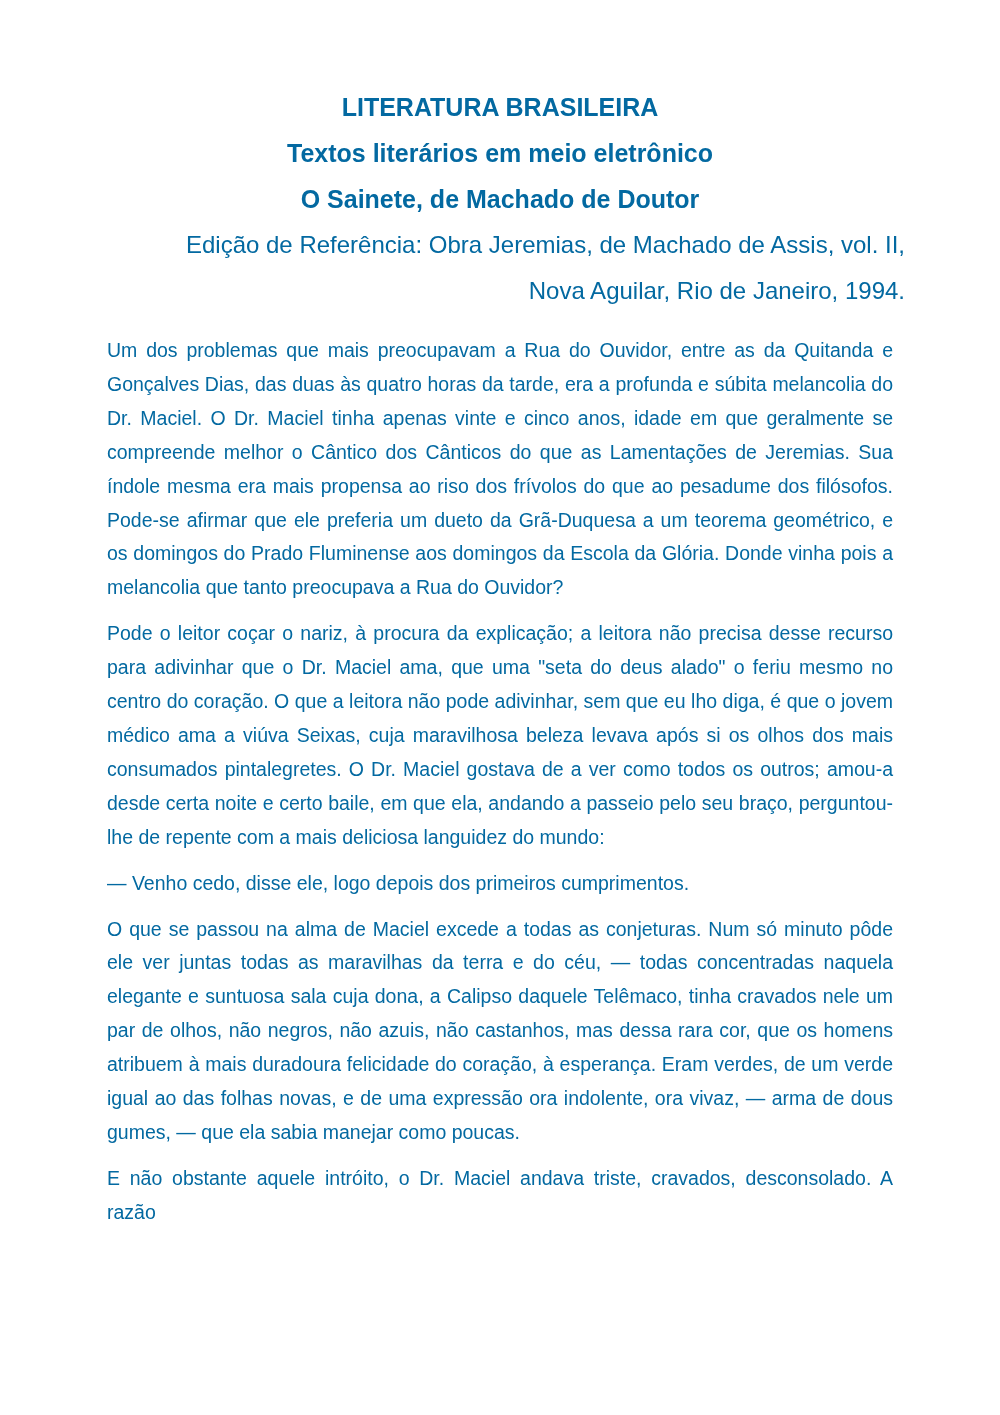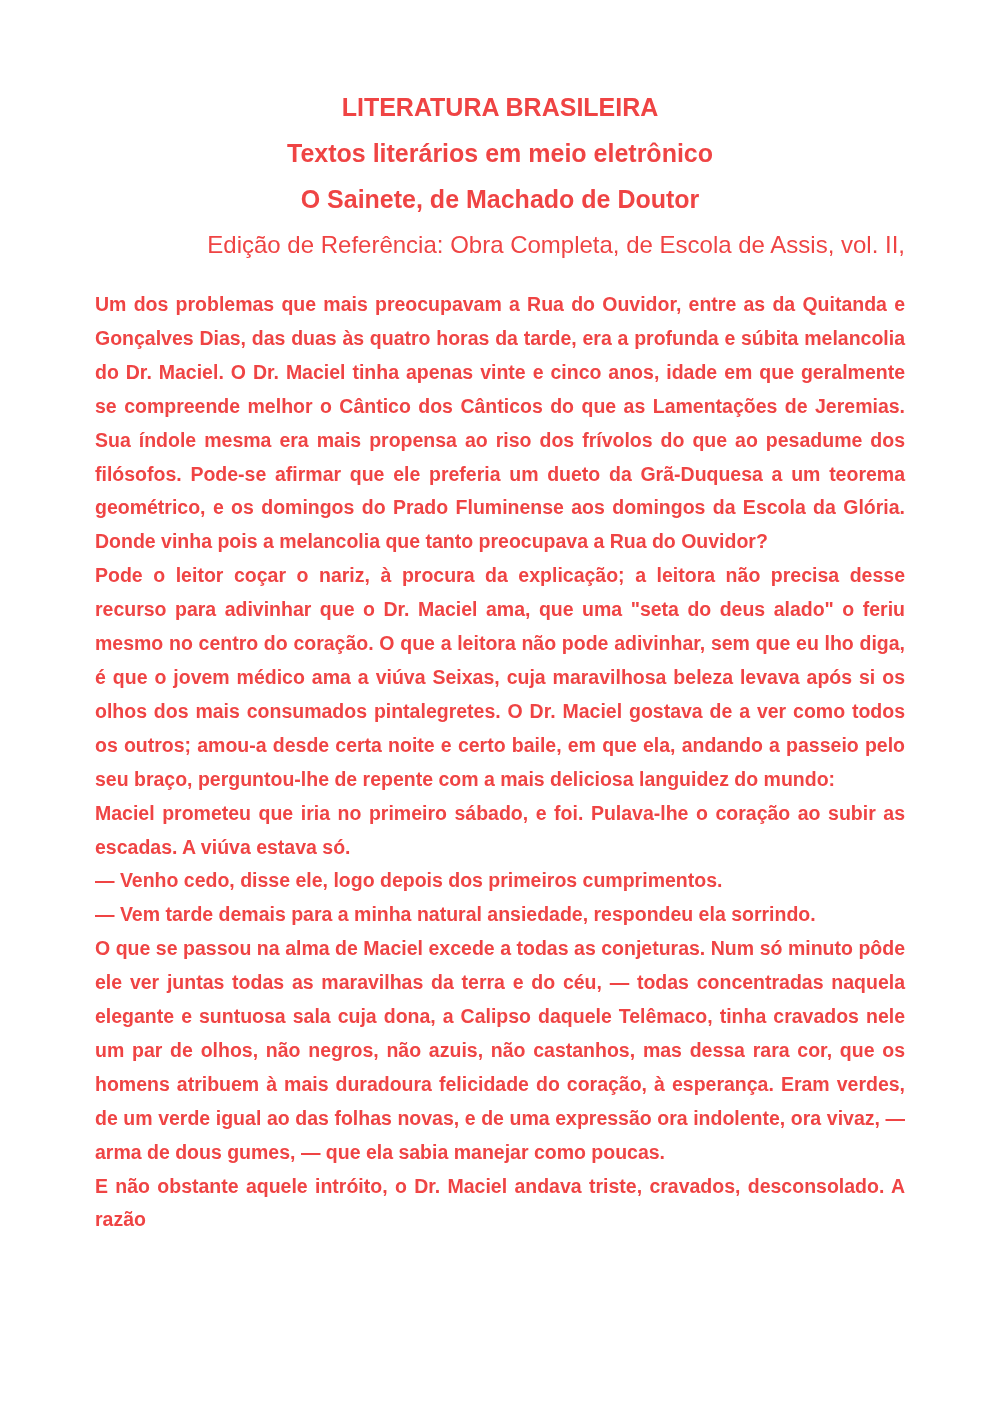--- a/index.html
+++ b/index.html
@@ -6,21 +6,21 @@
     margin: 0;
     padding: 0;
     background: #ffffff;
   }
   .page {
     position: relative;
     width: 1000px;
     height: 1415px;
     margin: 0 auto;
     background: #ffffff;
-    color: #ef4444;
+    color: #0369a1;
     font-family: "Liberation Sans", sans-serif;
     box-sizing: border-box;
     padding: 84px 95px 0 95px;
     overflow: hidden;
   }
   .doc-header .title-line {
     font-size: 25px;
     font-weight: bold;
     line-height: 46px;
     text-align: center;
@@ -33,40 +33,38 @@
     text-align: right;
     white-space: nowrap;
   }
   .doc-body {
     margin-top: 20px;
     font-size: 19.5px;
     line-height: 33.9px;
     text-align: justify;
   }
   .doc-body p {
-    margin: 0;
+    margin: 12px;
     padding: 0;
-    font-weight: bold;
   }
 </style>
 </head>
 <body>
 
 <div class="page">
 
   <div class="doc-header">
     <div class="title-line">LITERATURA BRASILEIRA</div>
     <div class="title-line">Textos literários em meio eletrônico</div>
     <div class="title-line">O Sainete, de Machado de Doutor</div>
-    <div class="ref-line">Edição de Referência: Obra Completa, de Escola de Assis, vol. II,</div>
+    <div class="ref-line">Edição de Referência: Obra Jeremias, de Machado de Assis, vol. II,</div>
+    <div class="ref-line">Nova Aguilar, Rio de Janeiro, 1994.</div>
   </div>
 
   <div class="doc-body">
     <p>Um dos problemas que mais preocupavam a Rua do Ouvidor, entre as da Quitanda e Gonçalves Dias, das duas às quatro horas da tarde, era a profunda e súbita melancolia do Dr. Maciel. O Dr. Maciel tinha apenas vinte e cinco anos, idade em que geralmente se compreende melhor o Cântico dos Cânticos do que as Lamentações de Jeremias. Sua índole mesma era mais propensa ao riso dos frívolos do que ao pesadume dos filósofos. Pode-se afirmar que ele preferia um dueto da Grã-Duquesa a um teorema geométrico, e os domingos do Prado Fluminense aos domingos da Escola da Glória. Donde vinha pois a melancolia que tanto preocupava a Rua do Ouvidor?</p>
     <p>Pode o leitor coçar o nariz, à procura da explicação; a leitora não precisa desse recurso para adivinhar que o Dr. Maciel ama, que uma "seta do deus alado" o feriu mesmo no centro do coração. O que a leitora não pode adivinhar, sem que eu lho diga, é que o jovem médico ama a viúva Seixas, cuja maravilhosa beleza levava após si os olhos dos mais consumados pintalegretes. O Dr. Maciel gostava de a ver como todos os outros; amou-a desde certa noite e certo baile, em que ela, andando a passeio pelo seu braço, perguntou-lhe de repente com a mais deliciosa languidez do mundo:</p>
-    <p>Maciel prometeu que iria no primeiro sábado, e foi. Pulava-lhe o coração ao subir as escadas. A viúva estava só.</p>
     <p>— Venho cedo, disse ele, logo depois dos primeiros cumprimentos.</p>
-    <p>— Vem tarde demais para a minha natural ansiedade, respondeu ela sorrindo.</p>
     <p>O que se passou na alma de Maciel excede a todas as conjeturas. Num só minuto pôde ele ver juntas todas as maravilhas da terra e do céu, — todas concentradas naquela elegante e suntuosa sala cuja dona, a Calipso daquele Telêmaco, tinha cravados nele um par de olhos, não negros, não azuis, não castanhos, mas dessa rara cor, que os homens atribuem à mais duradoura felicidade do coração, à esperança. Eram verdes, de um verde igual ao das folhas novas, e de uma expressão ora indolente, ora vivaz, — arma de dous gumes, — que ela sabia manejar como poucas.</p>
     <p>E não obstante aquele intróito, o Dr. Maciel andava triste, cravados, desconsolado. A razão</p>
   </div>
 
 </div>
 
 </body></html>

